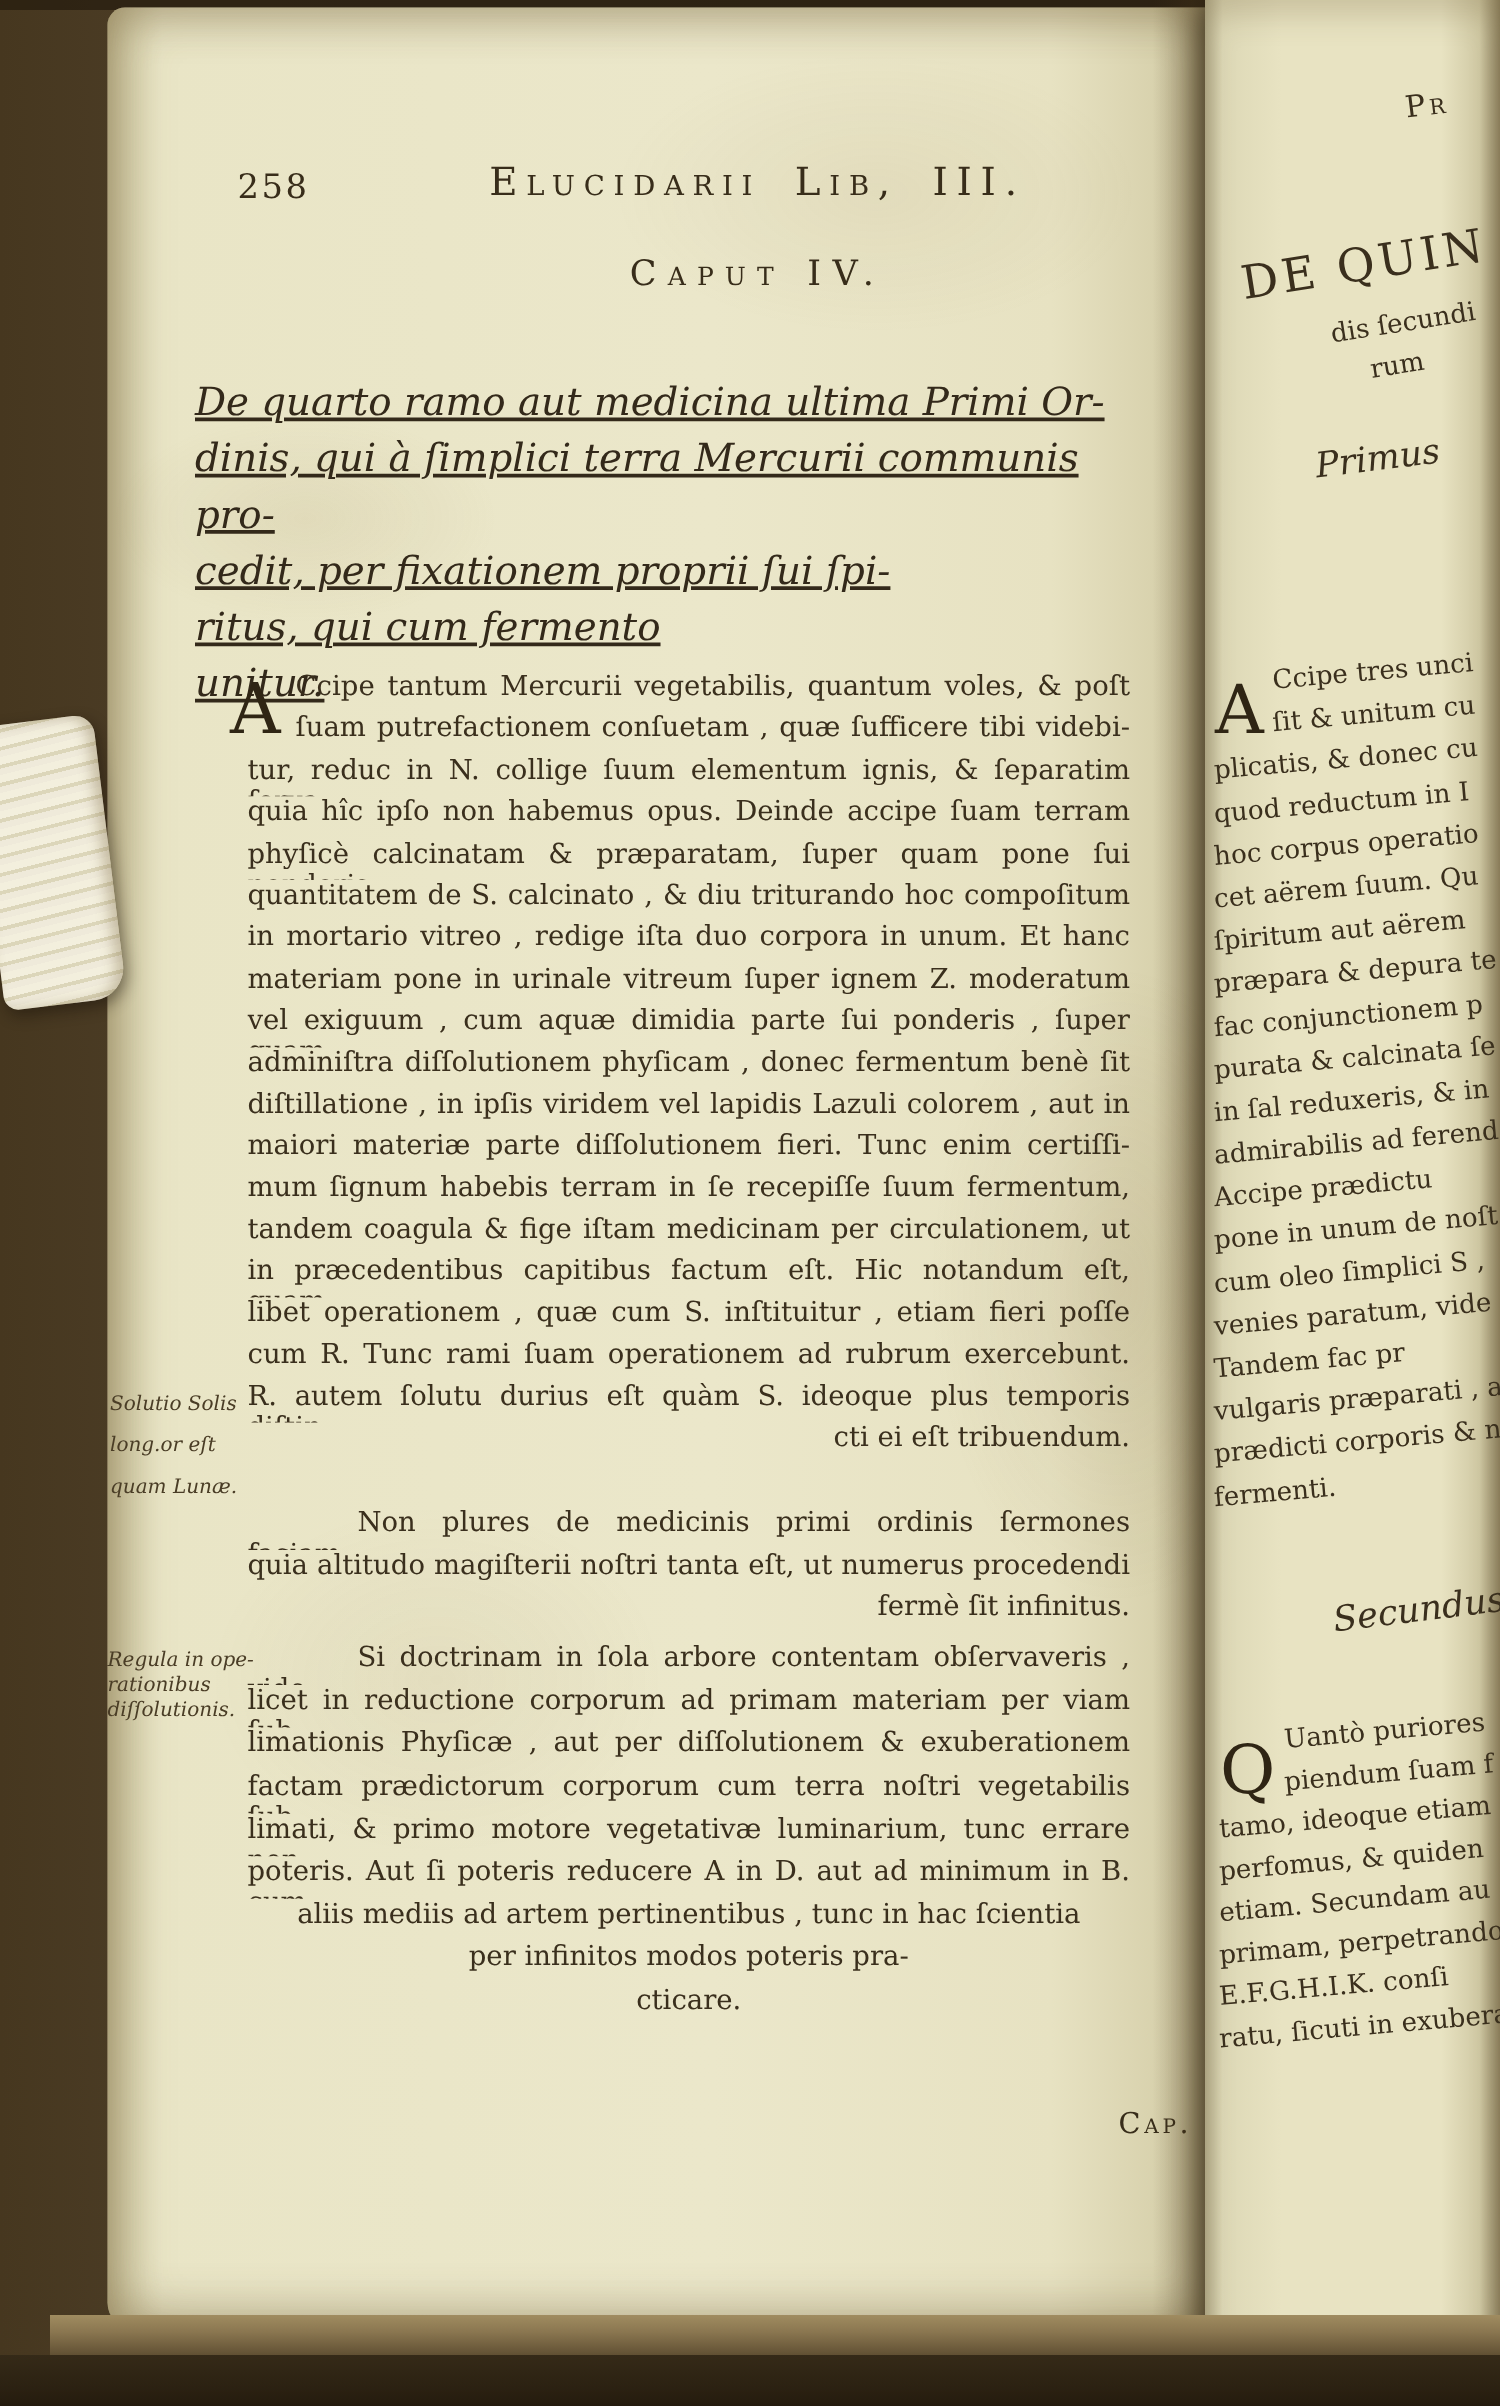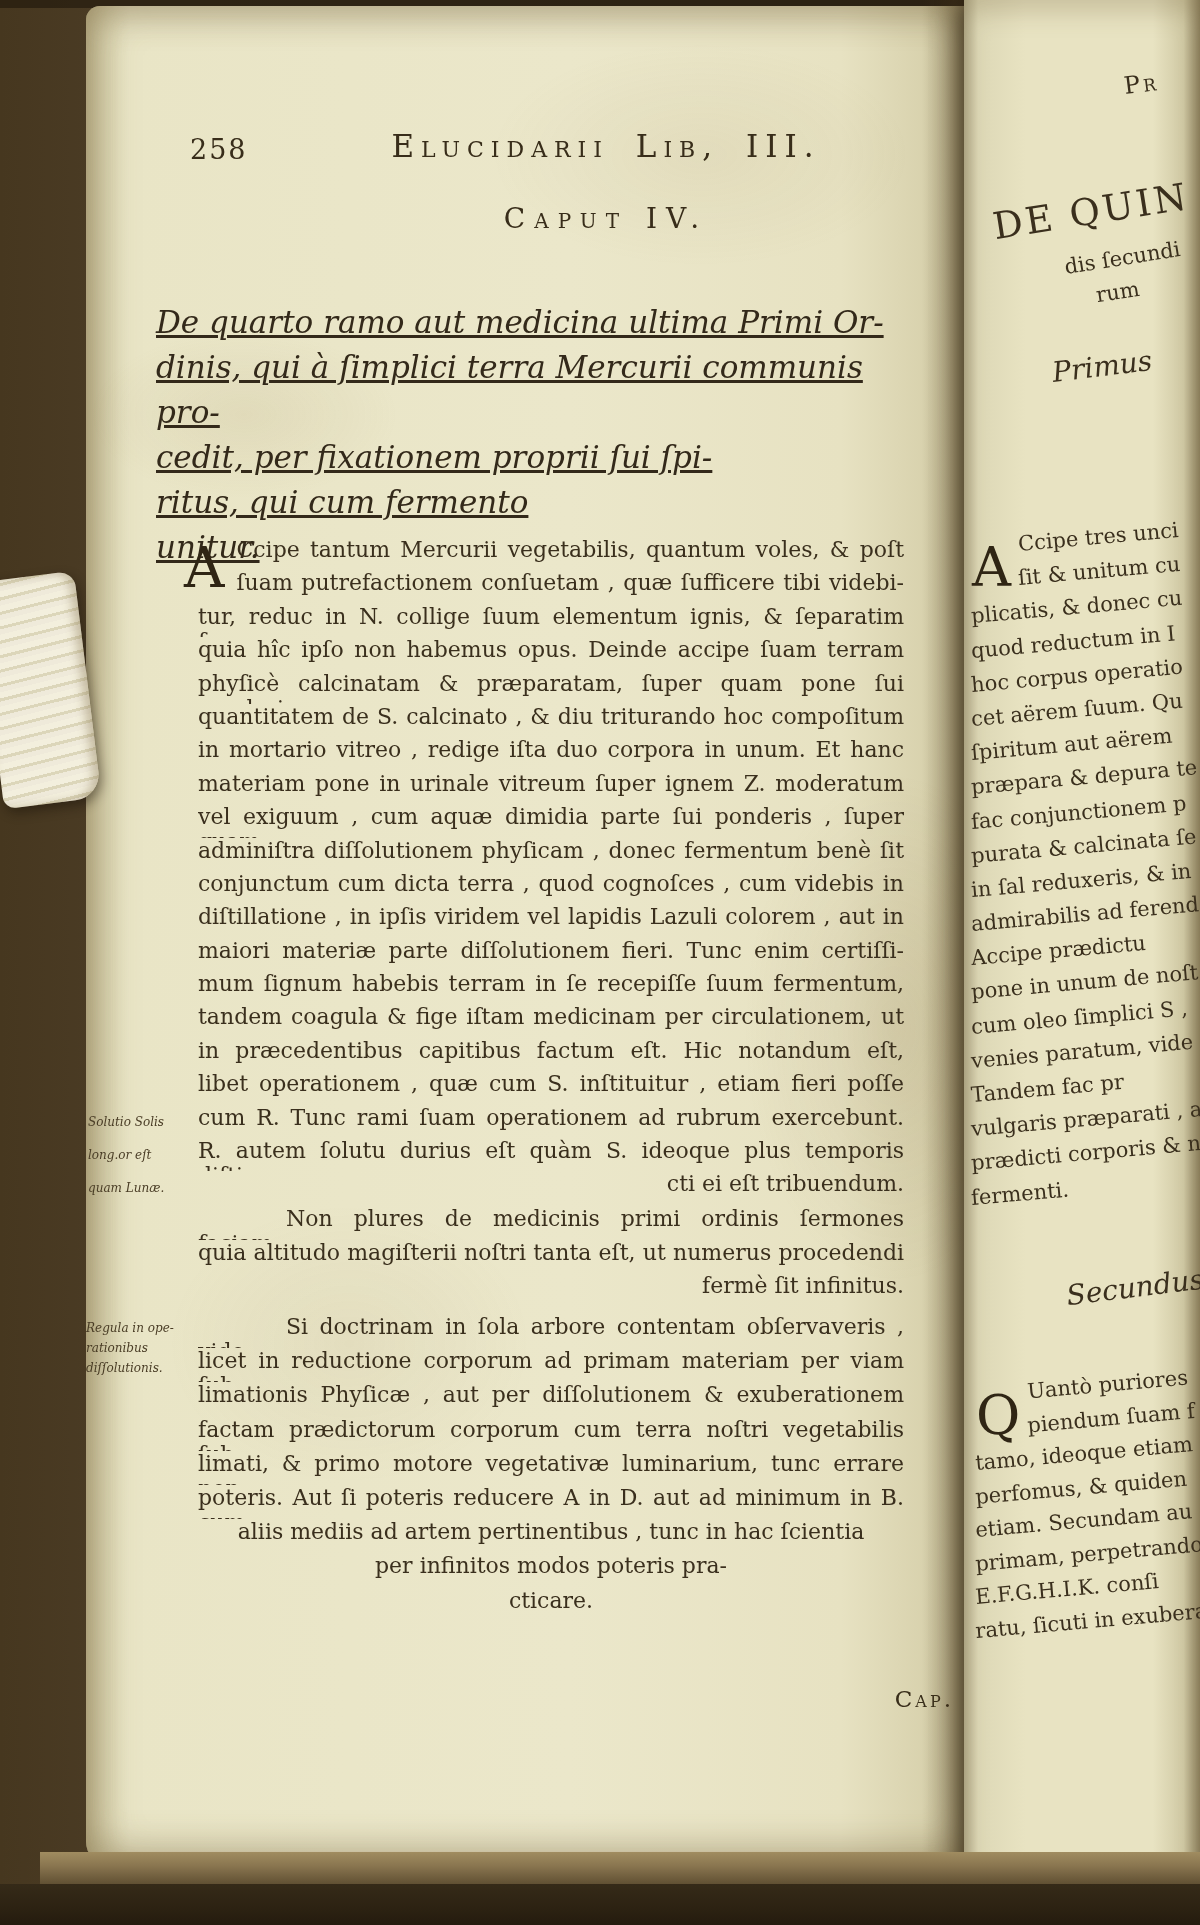--- a/index.html
+++ b/index.html
@@ -38,21 +38,21 @@
   .body-line{height:33.4px;overflow:hidden;text-align:justify;}
   .p2 .body-line{height:33.5px;}
   .p3 .body-line{height:34.2px;}
   .body-line::after{content:"";display:inline-block;width:100%;height:0;vertical-align:top;}
   .p1 .body-line:last-child::after,.p2 .body-line:last-child::after,
   .p3 .body-line:nth-last-child(-n+3)::after{content:none;}
   .p1 .body-line:last-child,.p2 .body-line:last-child{text-align:right;}
   .p3 .body-line:nth-last-child(-n+3){text-align:center;}
   .p2 div.body-line:nth-of-type(1),.p3 div.body-line:nth-of-type(1){text-indent:88px;}
   .dropcap{float:left;font-size:56px;line-height:56px;padding:3px 12px 2px 0;margin-left:-14px;color:#2f2514;}
-  .margin-note{position:absolute;font-style:italic;font-size:12px;color:#4a3d26;width:118px;}
+  .margin-note{position:absolute;font-style:italic;font-size:16px;color:#4a3d26;width:118px;}
   .note1{left:2px;top:1100px;line-height:33px;}
   .note2{left:0px;top:1312px;line-height:20px;}
   .catchword{position:absolute;left:700px;top:1680px;width:168px;text-align:right;
     font-variant:small-caps;font-size:23px;letter-spacing:3px;}
   
   .gutter-shadow{position:absolute;left:922px;top:0;width:58px;height:1880px;
     background:linear-gradient(90deg,rgba(70,55,30,0) 0%,rgba(75,58,30,.30) 55%,rgba(45,34,16,.55) 100%);}
   #next-page{
     position:absolute;left:964px;top:0;width:236px;height:1884px;overflow:hidden;
     background:linear-gradient(90deg,#b4ad8c 0%,#ddd8b6 6%,#e8e3c2 26%,#e8e3c2 80%,#d0c9a4 93%,#8d815f 100%);
@@ -115,21 +115,20 @@
       <div class="body-line">Ccipe tantum Mercurii vegetabilis, quantum voles, &amp; poſt</div>
           <div class="body-line">ſuam putrefactionem conſuetam , quæ ſufficere tibi videbi-</div>
           <div class="body-line">tur, reduc in N. collige ſuum elementum ignis, &amp; ſeparatim ſerva,</div>
           <div class="body-line">quia hîc ipſo non habemus opus. Deinde accipe ſuam terram</div>
           <div class="body-line">phyſicè calcinatam &amp; præparatam, ſuper quam pone ſui ponderis</div>
           <div class="body-line">quantitatem de S. calcinato , &amp; diu triturando hoc compoſitum</div>
           <div class="body-line">in mortario vitreo , redige iſta duo corpora in unum. Et hanc</div>
           <div class="body-line">materiam pone in urinale vitreum ſuper ignem Z. moderatum</div>
           <div class="body-line">vel exiguum , cum aquæ dimidia parte ſui ponderis , ſuper quam</div>
           <div class="body-line">adminiſtra diſſolutionem phyſicam , donec fermentum benè ſit</div>
-          <div class="body-line">conjunctum cum dicta terra , quod cognoſces , cum videbis in</div>
           <div class="body-line">diſtillatione , in ipſis viridem vel lapidis Lazuli colorem , aut in</div>
           <div class="body-line">maiori materiæ parte diſſolutionem fieri. Tunc enim certiſſi-</div>
           <div class="body-line">mum ſignum habebis terram in ſe recepiſſe ſuum fermentum,</div>
           <div class="body-line">tandem coagula &amp; fige iſtam medicinam per circulationem, ut</div>
           <div class="body-line">in præcedentibus capitibus factum eſt. Hic notandum eſt, quam-</div>
           <div class="body-line">libet operationem , quæ cum S. inſtituitur , etiam fieri poſſe</div>
           <div class="body-line">cum R. Tunc rami ſuam operationem ad rubrum exercebunt.</div>
           <div class="body-line">R. autem ſolutu durius eſt quàm S. ideoque plus temporis diſtin-</div>
           <div class="body-line">cti ei eſt tribuendum.</div>
         </div>

